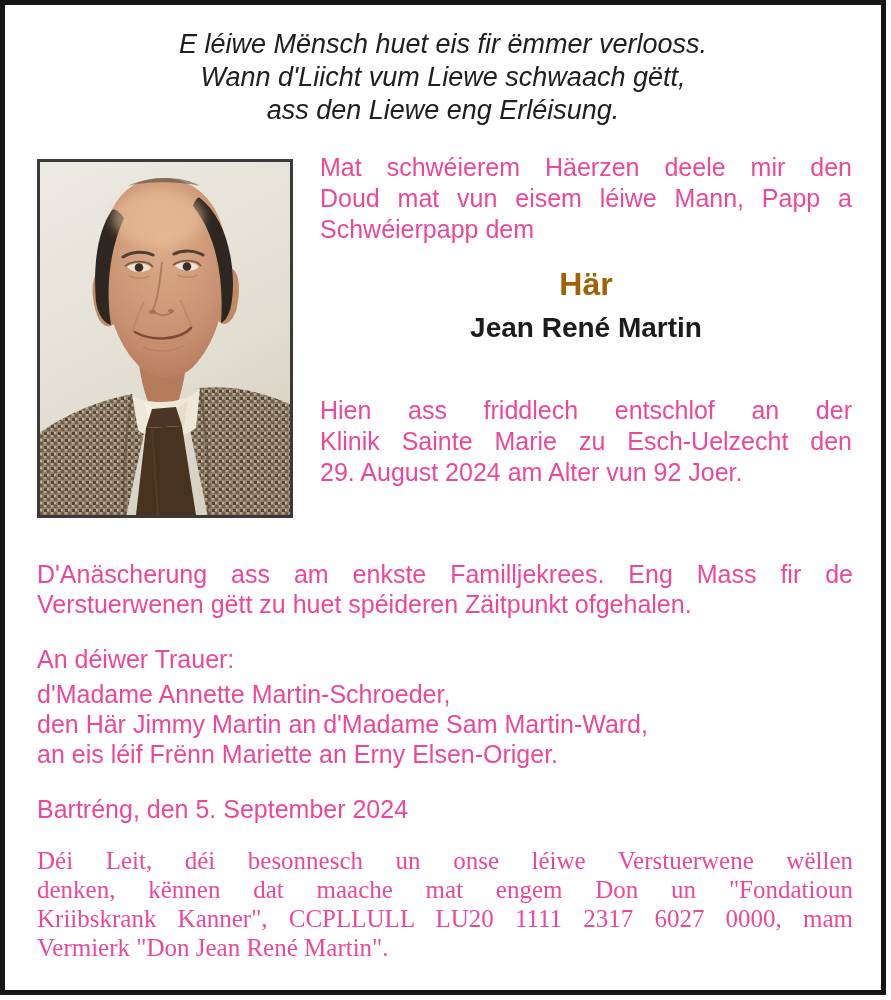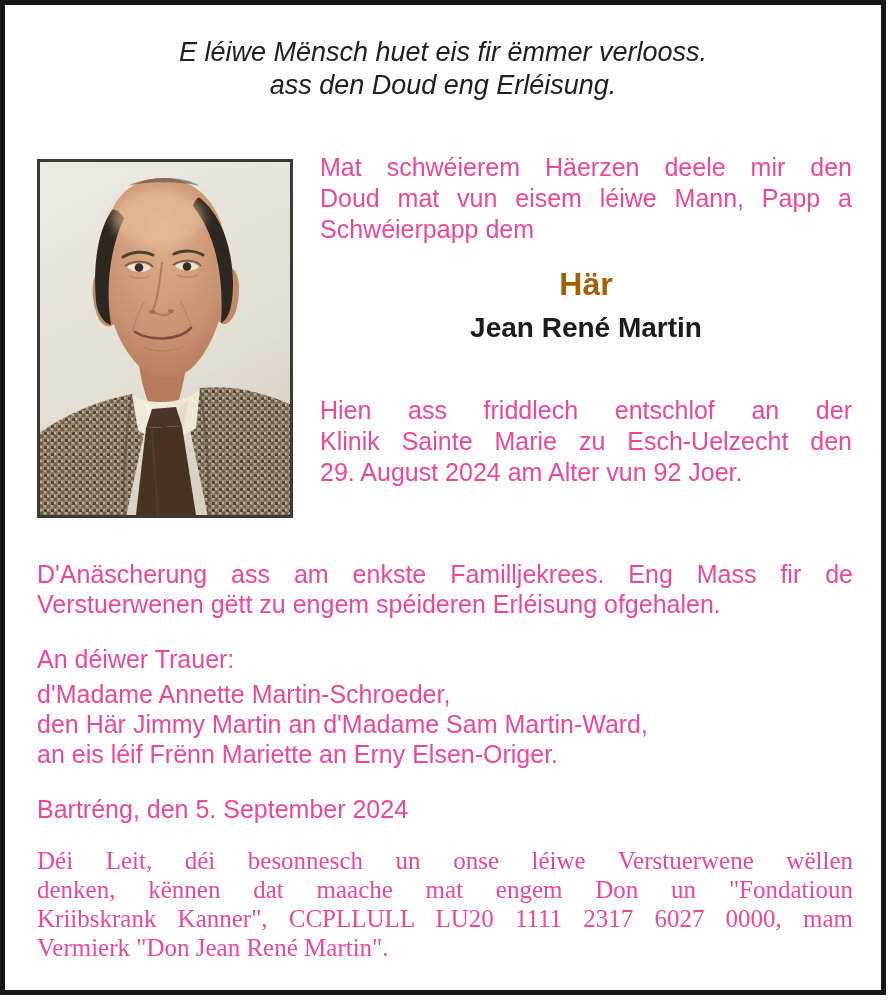--- a/index.html
+++ b/index.html
@@ -17,21 +17,20 @@
     box-sizing:border-box;
     border:5px solid #161616;
     background:#ffffff;
   }
   .epigraph{
     position:absolute;left:0;top:28px;width:886px;
     text-align:center;
     font-style:italic;
     font-size:27px;line-height:33px;
     color:#202020;
-    margin-top:8px;
   }
   .photo{
     position:absolute;left:37px;top:159px;
     width:256px;height:359px;
     box-sizing:border-box;
     border:3px solid #3a3a3a;
     background:#e8e6df;
   }
   .photo svg{display:block;width:250px;height:353px;}
   .rcol{position:absolute;left:320px;width:532px;}
@@ -52,21 +51,22 @@
   .donation{top:846px;line-height:29px;font-family:Liberation Serif, serif;}
 </style>
 </head>
 <body>
 
 <div class="sheet">
   <div class="frame"></div>
 
   <div class="epigraph">
     <div>E léiwe Mënsch huet eis fir ëmmer verlooss.</div>
-    <div>ass den Doud eng Erléisung.</div>
+    <div>Wann d'Liicht vum Liewe schwaach gëtt,</div>
+    <div>ass den Liewe eng Erléisung.</div>
   </div>
 
   <div class="photo">
     <svg viewBox="0 0 250 353" preserveAspectRatio="none">
       <defs>
         <linearGradient id="bg" x1="0" y1="0" x2="0.4" y2="1">
           <stop offset="0" stop-color="#eceae4"></stop>
           <stop offset="0.7" stop-color="#e2ded2"></stop>
           <stop offset="1" stop-color="#d8d2c3"></stop>
         </linearGradient>
@@ -152,21 +152,21 @@
   </div>
 
   <div class="rcol body-txt notice">
     <div class="jl">Hien ass friddlech entschlof an der</div>
     <div class="jl">Klinik Sainte Marie zu Esch-Uelzecht den</div>
     <div class="jl-last">29. August 2024 am Alter vun 92 Joer.</div>
   </div>
 
   <div class="fcol body-txt cremation">
     <div class="jl">D'Anäscherung ass am enkste Familljekrees. Eng Mass fir de</div>
-    <div class="jl-last">Verstuerwenen gëtt zu engem spéideren Erléisung ofgehalen.</div>
+    <div class="jl-last">Verstuerwenen gëtt zu huet spéideren Zäitpunkt ofgehalen.</div>
   </div>
 
   <div class="fcol body-txt trauer">An déiwer Trauer:</div>
 
   <div class="fcol body-txt mourners">
     <div>d'Madame Annette Martin-Schroeder,</div>
     <div>den Här Jimmy Martin an d'Madame Sam Martin-Ward,</div>
     <div>an eis léif Frënn Mariette an Erny Elsen-Origer.</div>
   </div>
 

